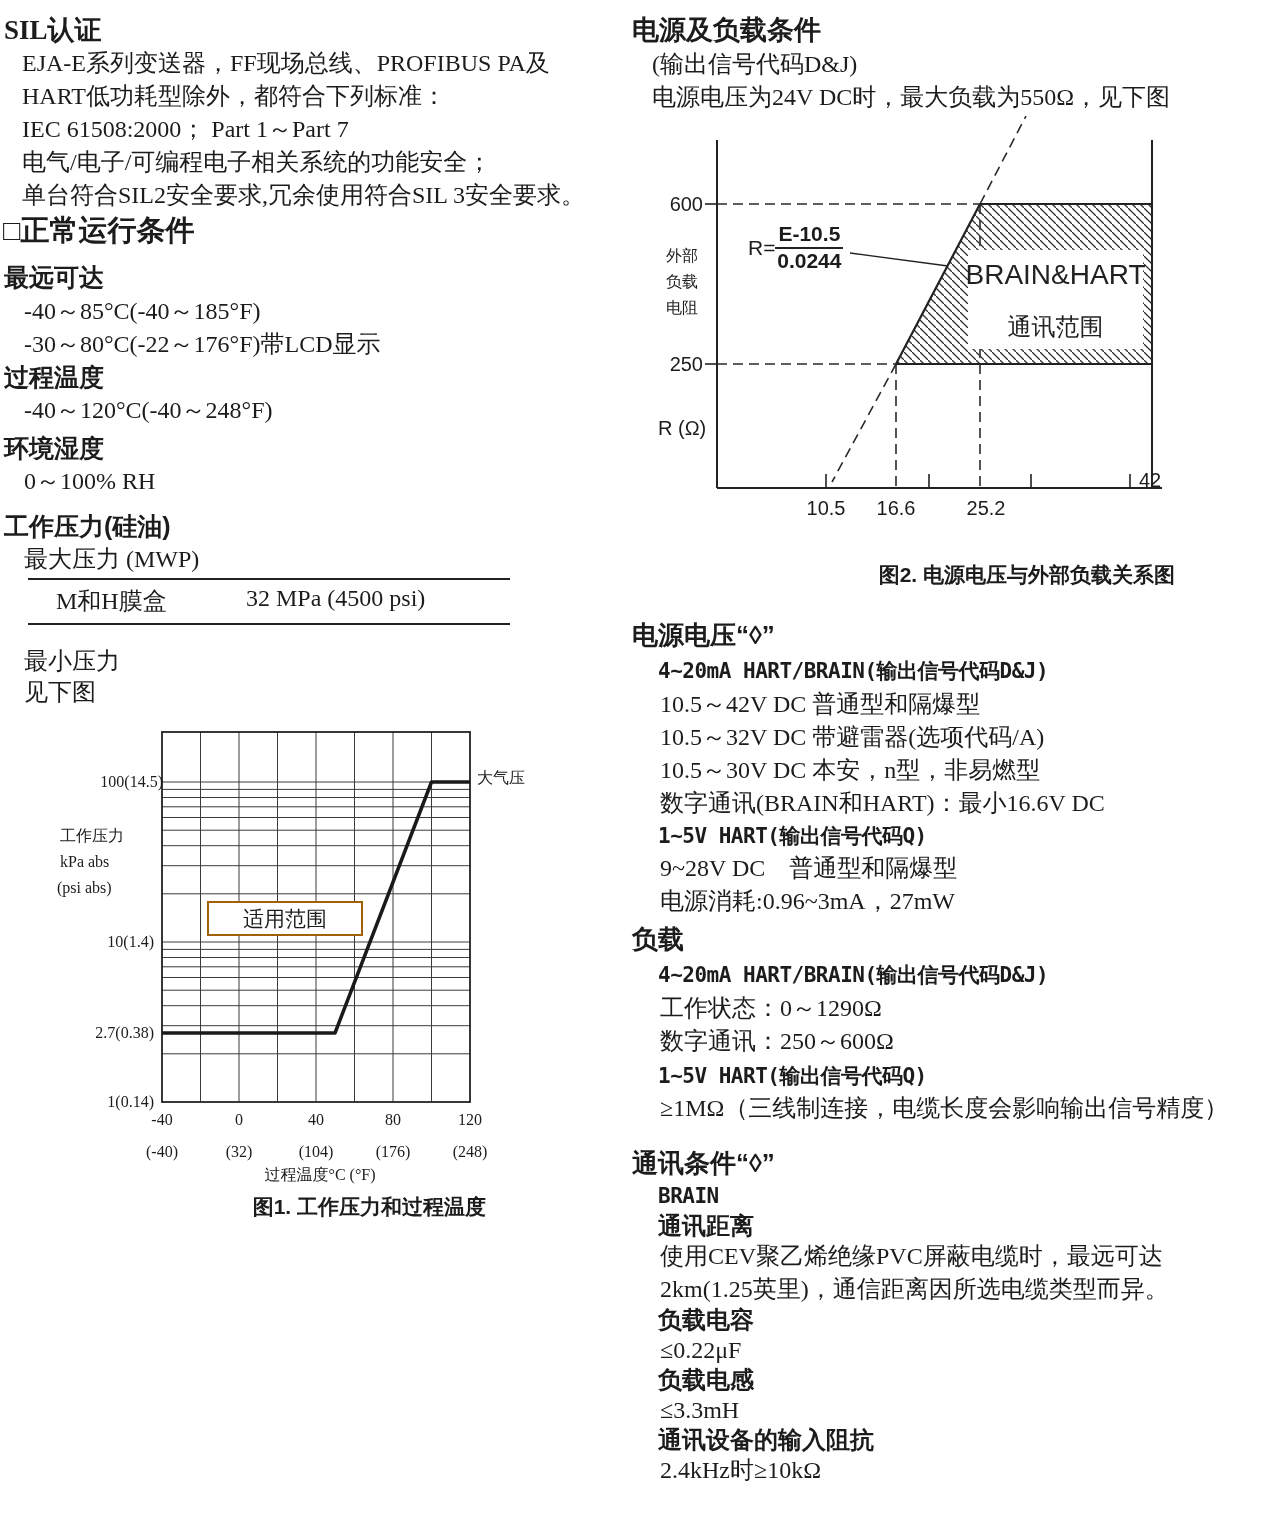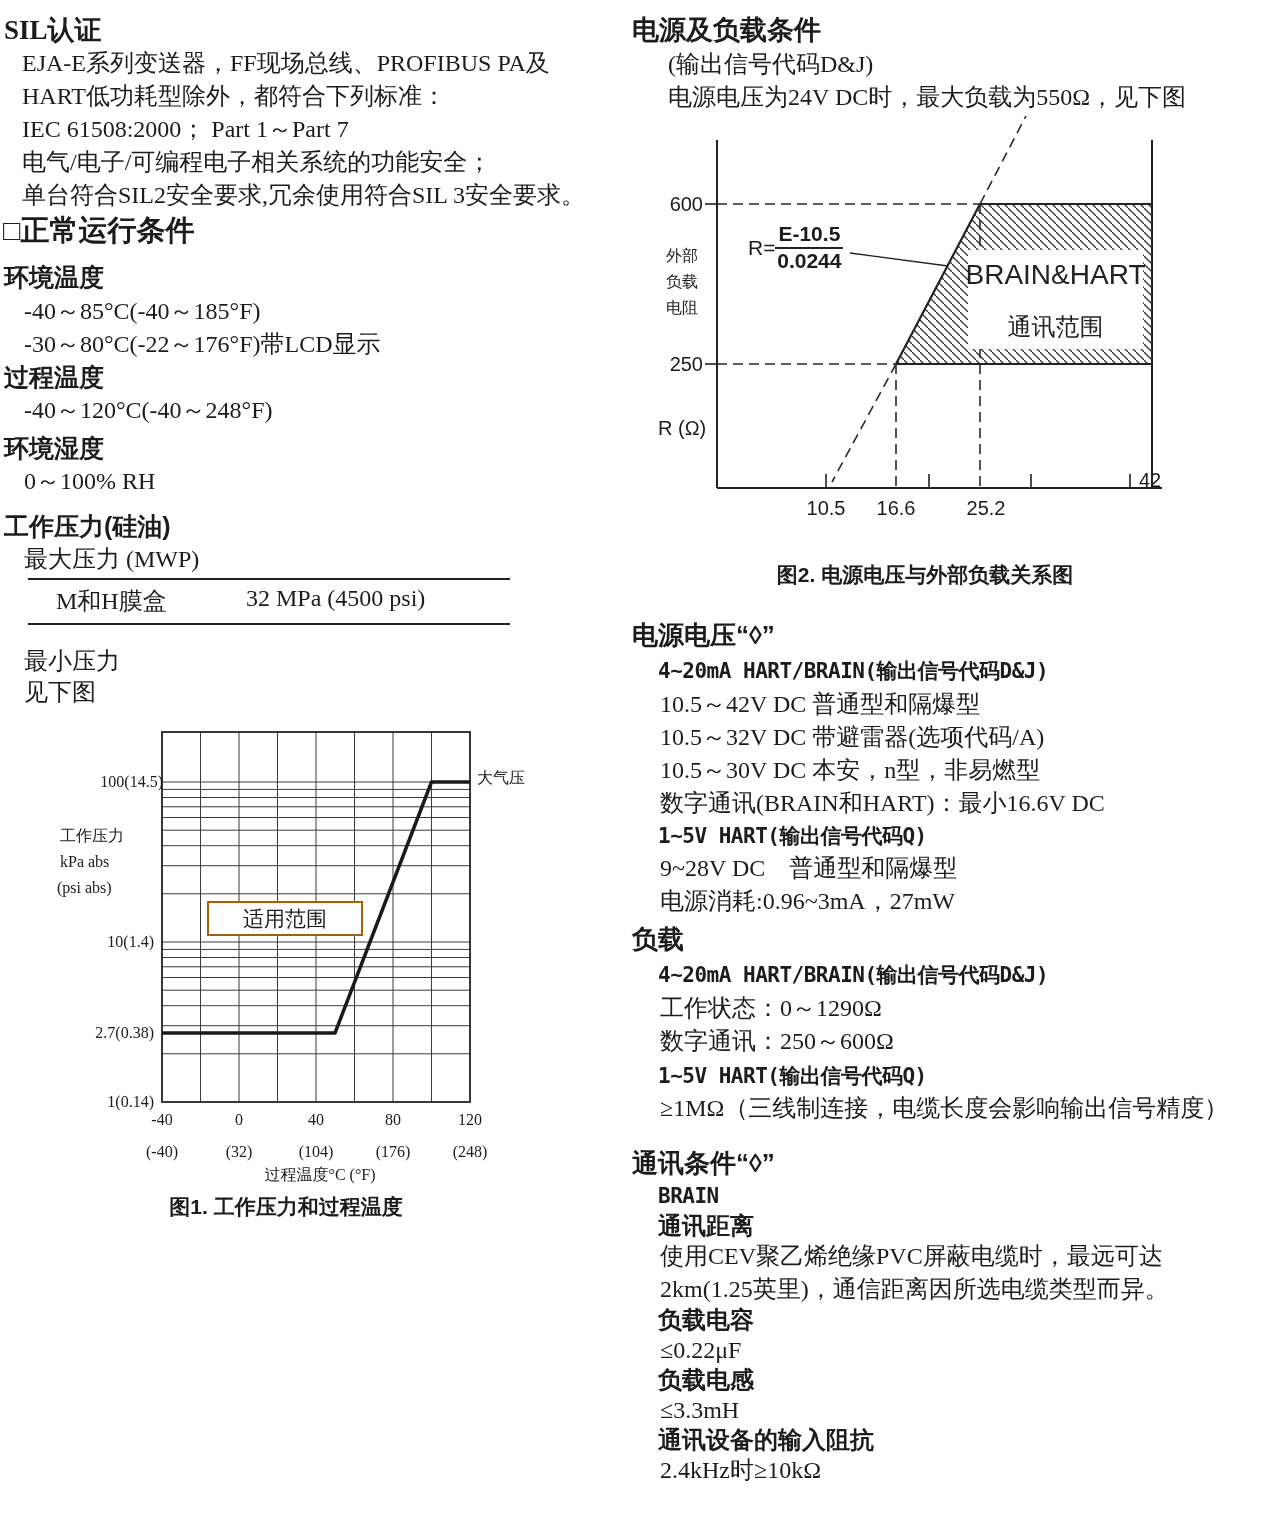--- a/index.html
+++ b/index.html
@@ -7,21 +7,21 @@
         font-family:"Liberation Serif",serif;overflow:hidden;}
   .abs{position:absolute;}
   .body-line{font-size:24px;line-height:33px;white-space:nowrap;}
   .h-big{font-family:"Liberation Sans",sans-serif;font-weight:bold;font-size:29px;white-space:nowrap;}
   .h-right{font-family:"Liberation Sans",sans-serif;font-weight:bold;font-size:26px;white-space:nowrap;}
   .h-sub{font-family:"Liberation Sans",sans-serif;font-weight:bold;font-size:25px;white-space:nowrap;}
   .h-sil{font-family:"Liberation Serif",serif;font-weight:bold;font-size:27px;white-space:nowrap;}
   .h-mono{font-family:"DejaVu Sans Mono",monospace;font-weight:bold;font-size:21px;white-space:nowrap;letter-spacing:-0.5px;}
   .fig-label{font-size:16px;line-height:24px;white-space:nowrap;}
   .fig-num{font-family:"Liberation Sans",sans-serif;font-size:20px;line-height:24px;white-space:nowrap;}
-  .fig-caption{font-family:"Liberation Sans",sans-serif;font-weight:bold;font-size:21px;white-space:nowrap;text-align:center;}
+  .fig-caption{font-family:"Liberation Sans",sans-serif;font-weight:bold;font-size:21px;white-space:nowrap;text-align:right;}
   .tr{text-align:right;}
   .tc{text-align:center;}
   .spec-table{position:absolute;left:28px;top:578px;width:482px;border-top:2px solid #222;border-bottom:2px solid #222;}
   .spec-table .row{display:flex;padding:5px 0 6px 0;font-size:24px;}
   .spec-table .c1{width:190px;padding-left:28px;}
   .spec-table .c2{flex:1;}
   .fraction{display:flex;flex-direction:column;align-items:center;font-weight:bold;}
   .fraction .num{padding:0 3px 1px 3px;border-bottom:2px solid #222;}
   .formula{display:flex;align-items:center;font-family:"Liberation Sans",sans-serif;font-size:21px;color:#1c1c1c;}
   .region-box{background:#fff;display:flex;flex-direction:column;align-items:center;justify-content:center;}
@@ -39,21 +39,21 @@
   <div class="abs" style="left:22px;top:47px;">
     <div class="body-line">EJA-E系列变送器，FF现场总线、PROFIBUS PA及</div>
     <div class="body-line">HART低功耗型除外，都符合下列标准：</div>
     <div class="body-line">IEC 61508:2000；  Part 1～Part 7</div>
     <div class="body-line">电气/电子/可编程电子相关系统的功能安全；</div>
     <div class="body-line">单台符合SIL2安全要求,冗余使用符合SIL 3安全要求。</div>
   </div>
 
   <div class="abs h-big" style="left:3px;top:211px;">□正常运行条件</div>
 
-  <div class="abs h-sub" style="left:4px;top:261px;">环境温度</div>
+  <div class="abs h-sub" style="left:4px;top:261px;">最远可达</div>
   <div class="abs" style="left:24px;top:295px;">
     <div class="body-line">-40～85°C(-40～185°F)</div>
     <div class="body-line">-30～80°C(-22～176°F)带LCD显示</div>
   </div>
 
   <div class="abs h-sub" style="left:4px;top:361px;">过程温度</div>
   <div class="abs body-line" style="left:24px;top:394px;">-40～120°C(-40～248°F)</div>
 
   <div class="abs h-sub" style="left:4px;top:432px;">环境湿度</div>
   <div class="abs body-line" style="left:24px;top:465px;">0～100% RH</div>
@@ -123,21 +123,21 @@
   <div class="abs fig-label tc" style="left:430px;top:1108px;width:80px;">120</div>
   <div class="abs fig-label tc" style="left:122px;top:1140px;width:80px;">(-40)</div>
   <div class="abs fig-label tc" style="left:199px;top:1140px;width:80px;">(32)</div>
   <div class="abs fig-label tc" style="left:276px;top:1140px;width:80px;">(104)</div>
   <div class="abs fig-label tc" style="left:353px;top:1140px;width:80px;">(176)</div>
   <div class="abs fig-label tc" style="left:430px;top:1140px;width:80px;">(248)</div>
   <div class="abs fig-label tc" style="left:170px;top:1163px;width:300px;">过程温度°C (°F)</div>
   <div class="abs fig-caption" style="left:86px;top:1193px;width:400px;">图1. 工作压力和过程温度</div>
 
   <div class="abs h-right" style="left:632px;top:12px;font-size:27px;">电源及负载条件</div>
-  <div class="abs" style="left:668px;top:48px;">
+  <div class="abs" style="left:652px;top:48px;">
     <div class="body-line">(输出信号代码D&amp;J)</div>
     <div class="body-line">电源电压为24V DC时，最大负载为550Ω，见下图</div>
   </div>
 
   <svg style="left:630px;top:100px;" width="642" height="500" viewBox="630 100 642 500">
     <defs>
       <pattern id="hatch" width="8" height="8" patternUnits="userSpaceOnUse">
         <path d="M-2,-2 L10,10" stroke="#333" stroke-width="1.3"></path>
       </pattern>
     </defs>

